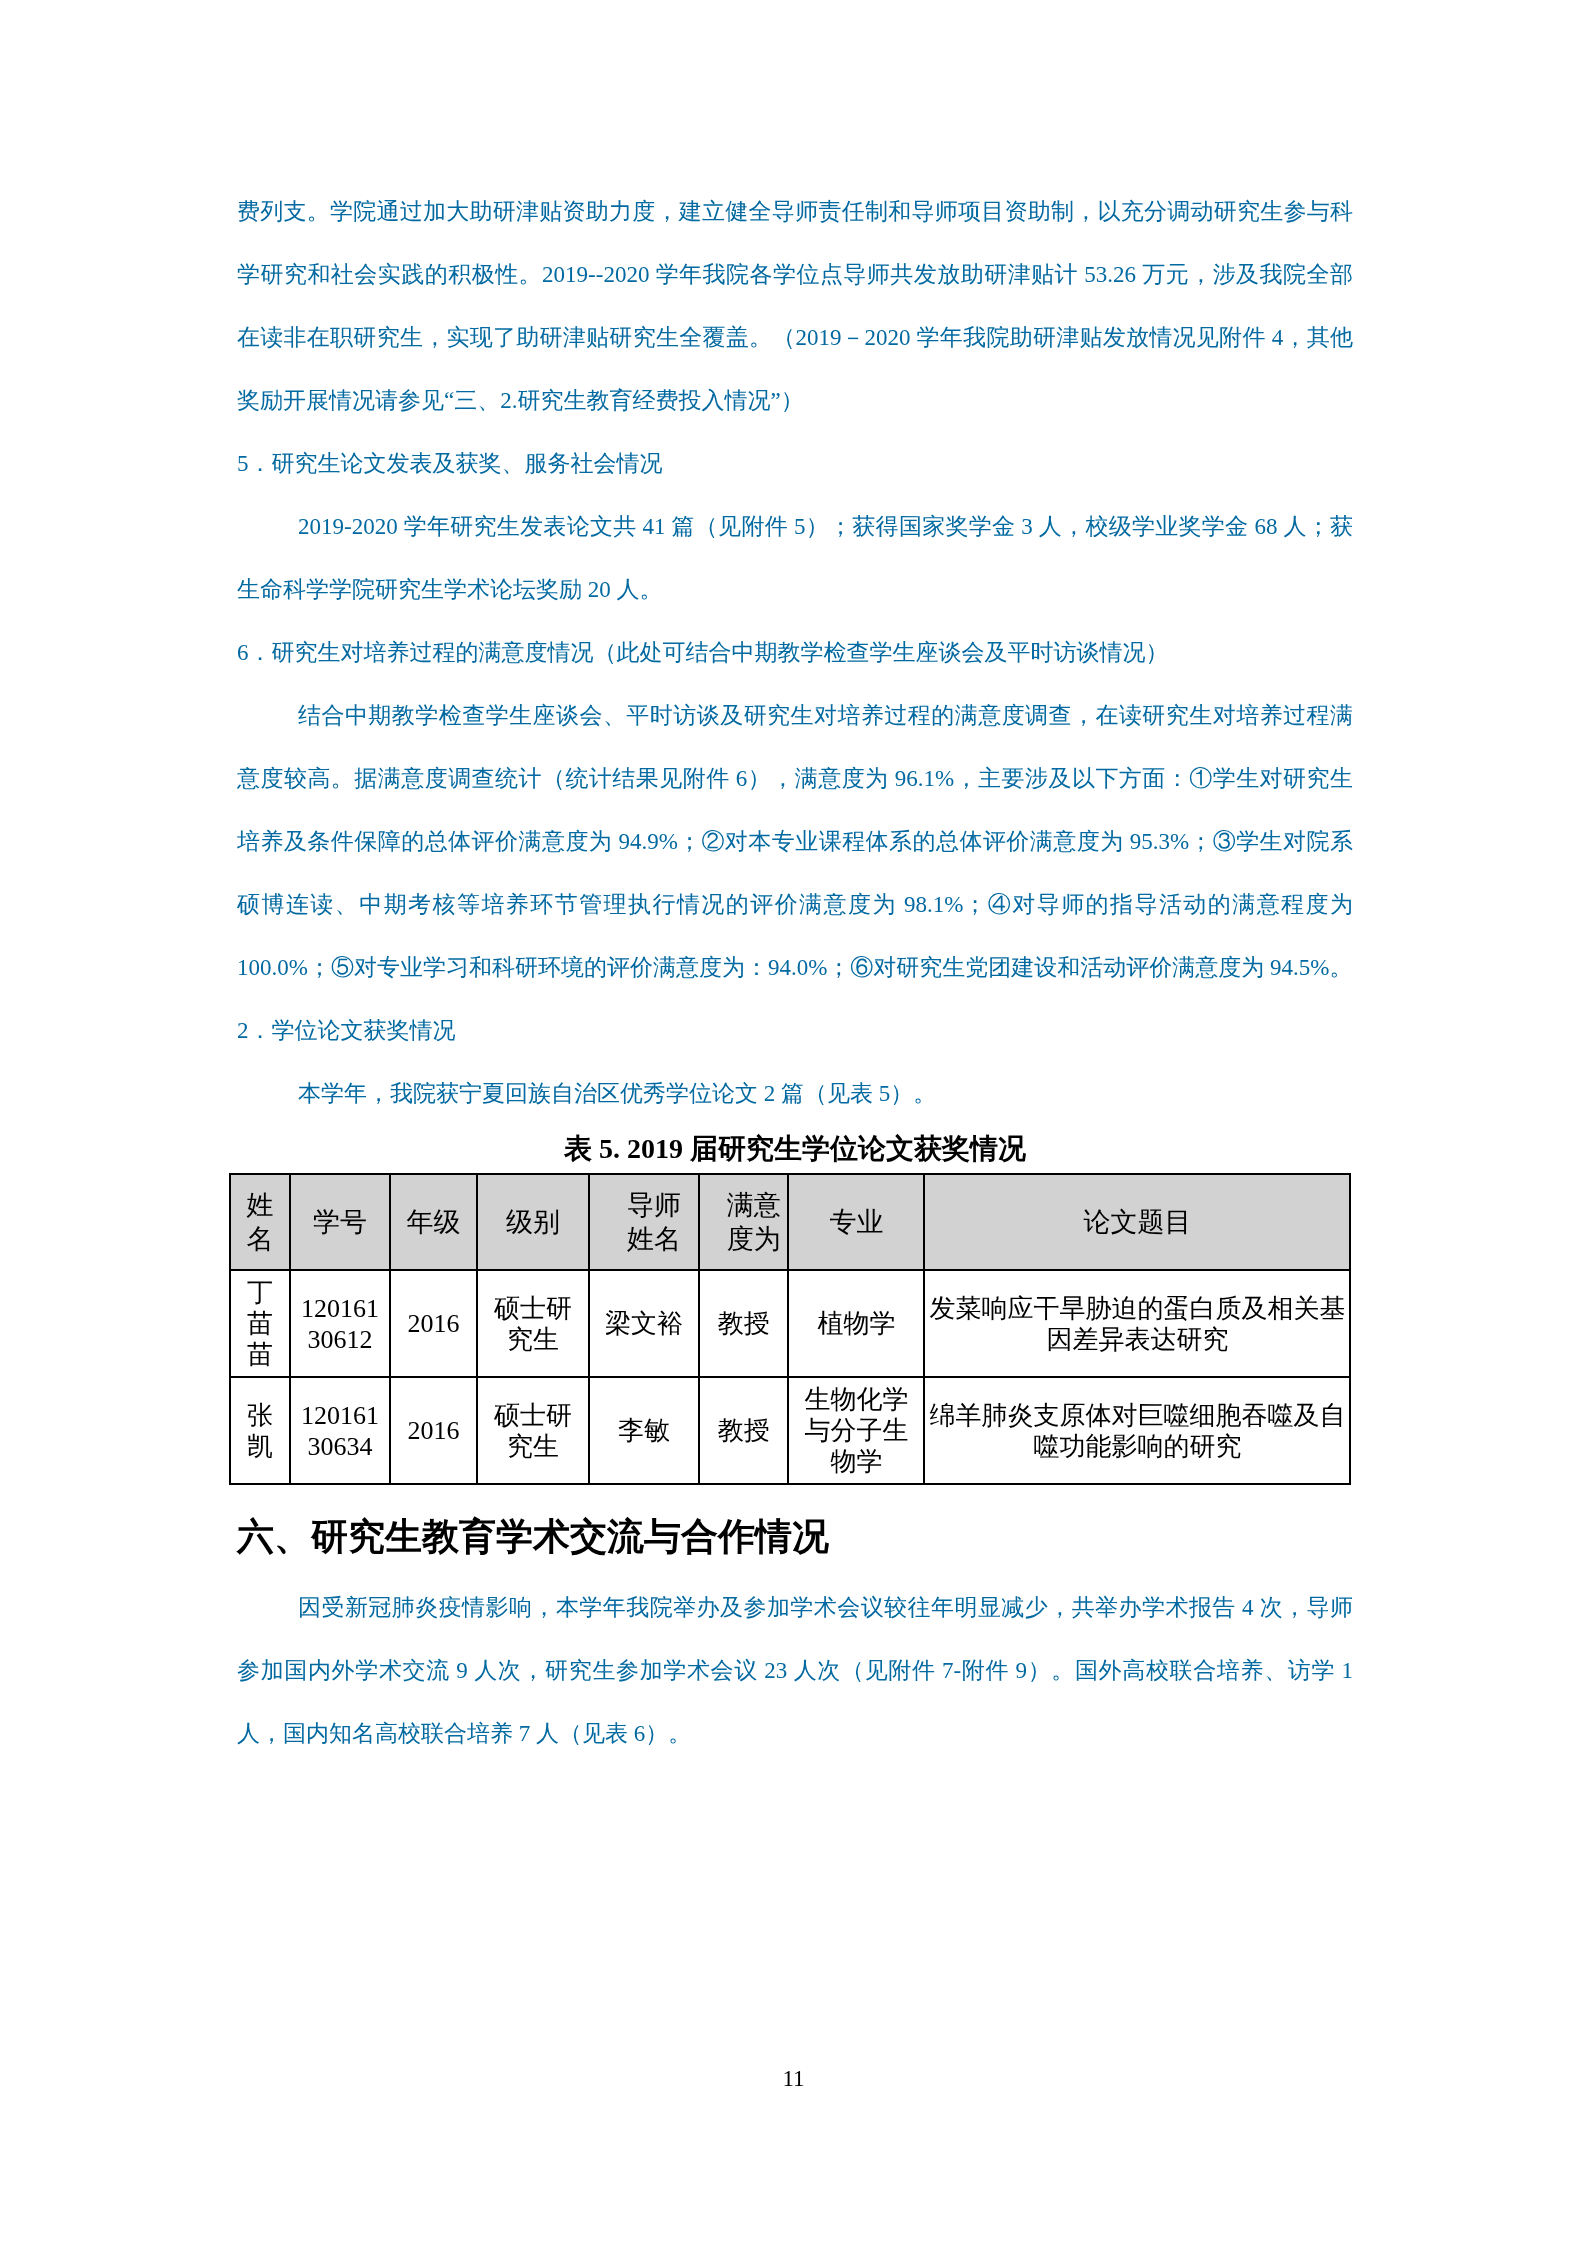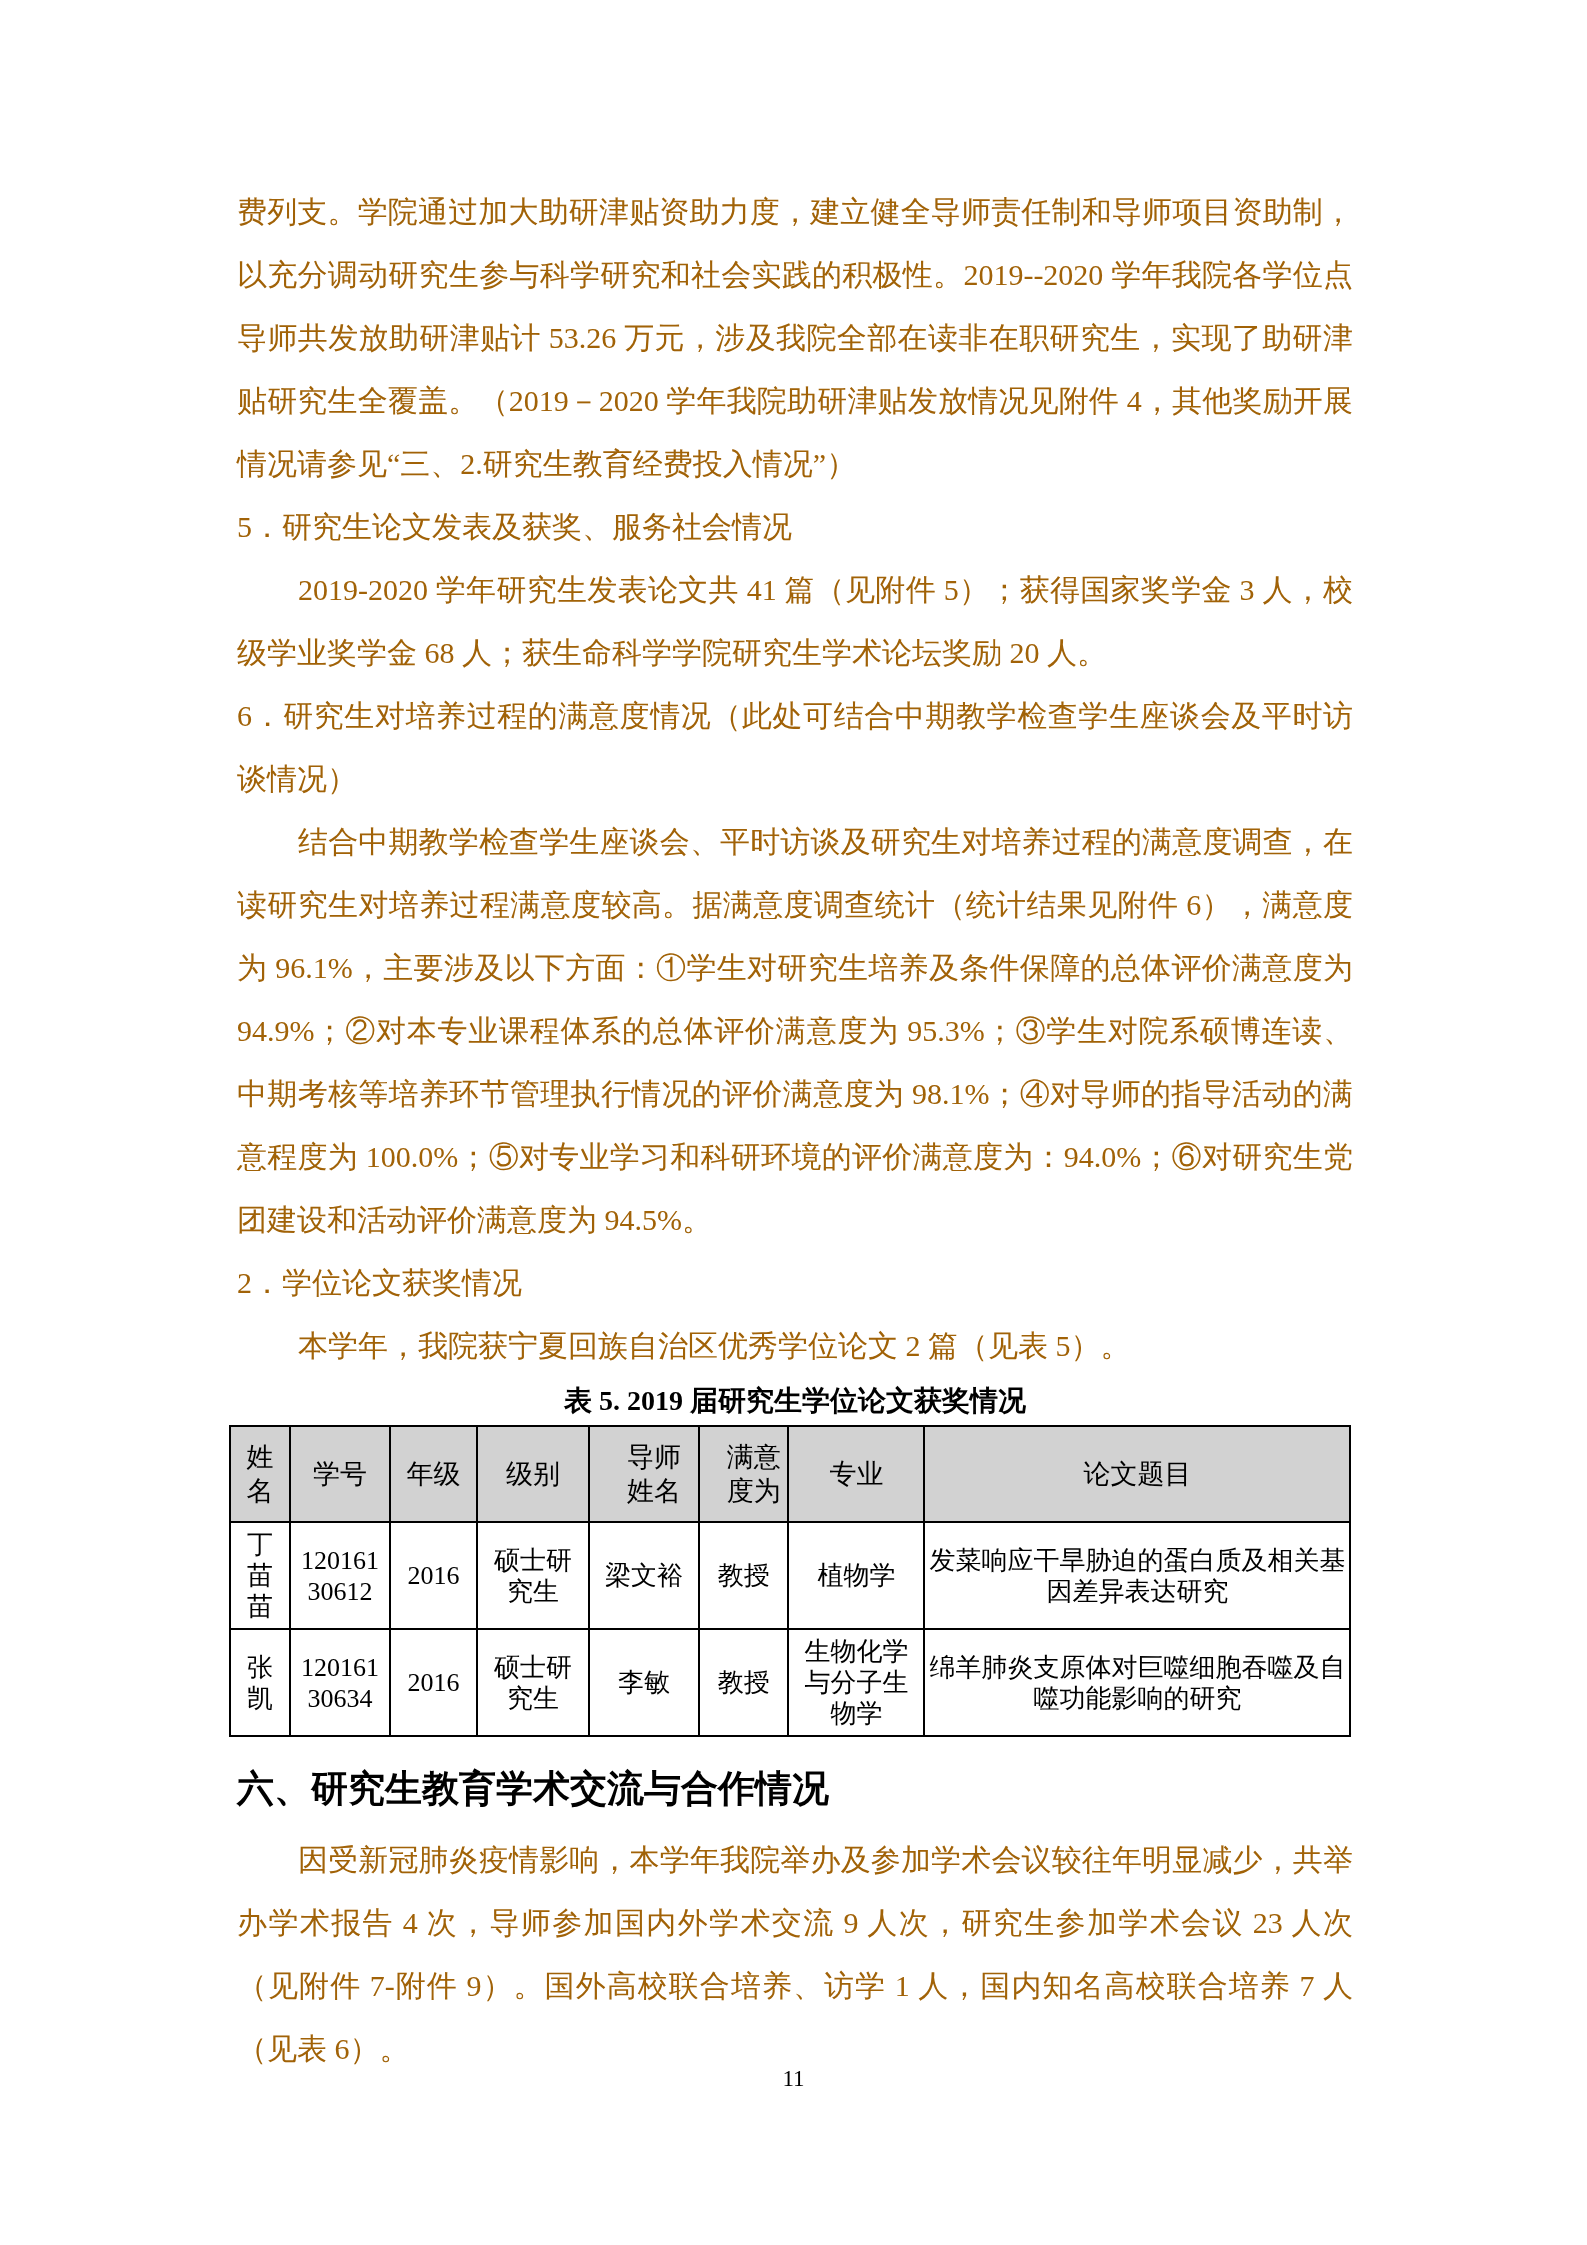--- a/index.html
+++ b/index.html
@@ -11,24 +11,24 @@
     margin: 0 auto;
     background: #ffffff;
     color: #000000;
     font-family: "Liberation Serif", "DejaVu Serif", serif;
     overflow: hidden;
   }
   .content {
     padding: 180px 234px 0 237px;
   }
   .body-text {
-    font-size: 30px;
+    font-size: 23px;
     line-height: 63px;
     text-align: justify;
-    color: #a16207;
+    color: #0369a1;
   }
   .para { text-indent: 61px; }
   .no-indent { text-indent: 0; }
   .table-caption {
     font-size: 28px;
     font-weight: bold;
     text-align: center;
     line-height: 40px;
     margin-top: 4px;
     margin-bottom: 4px;

